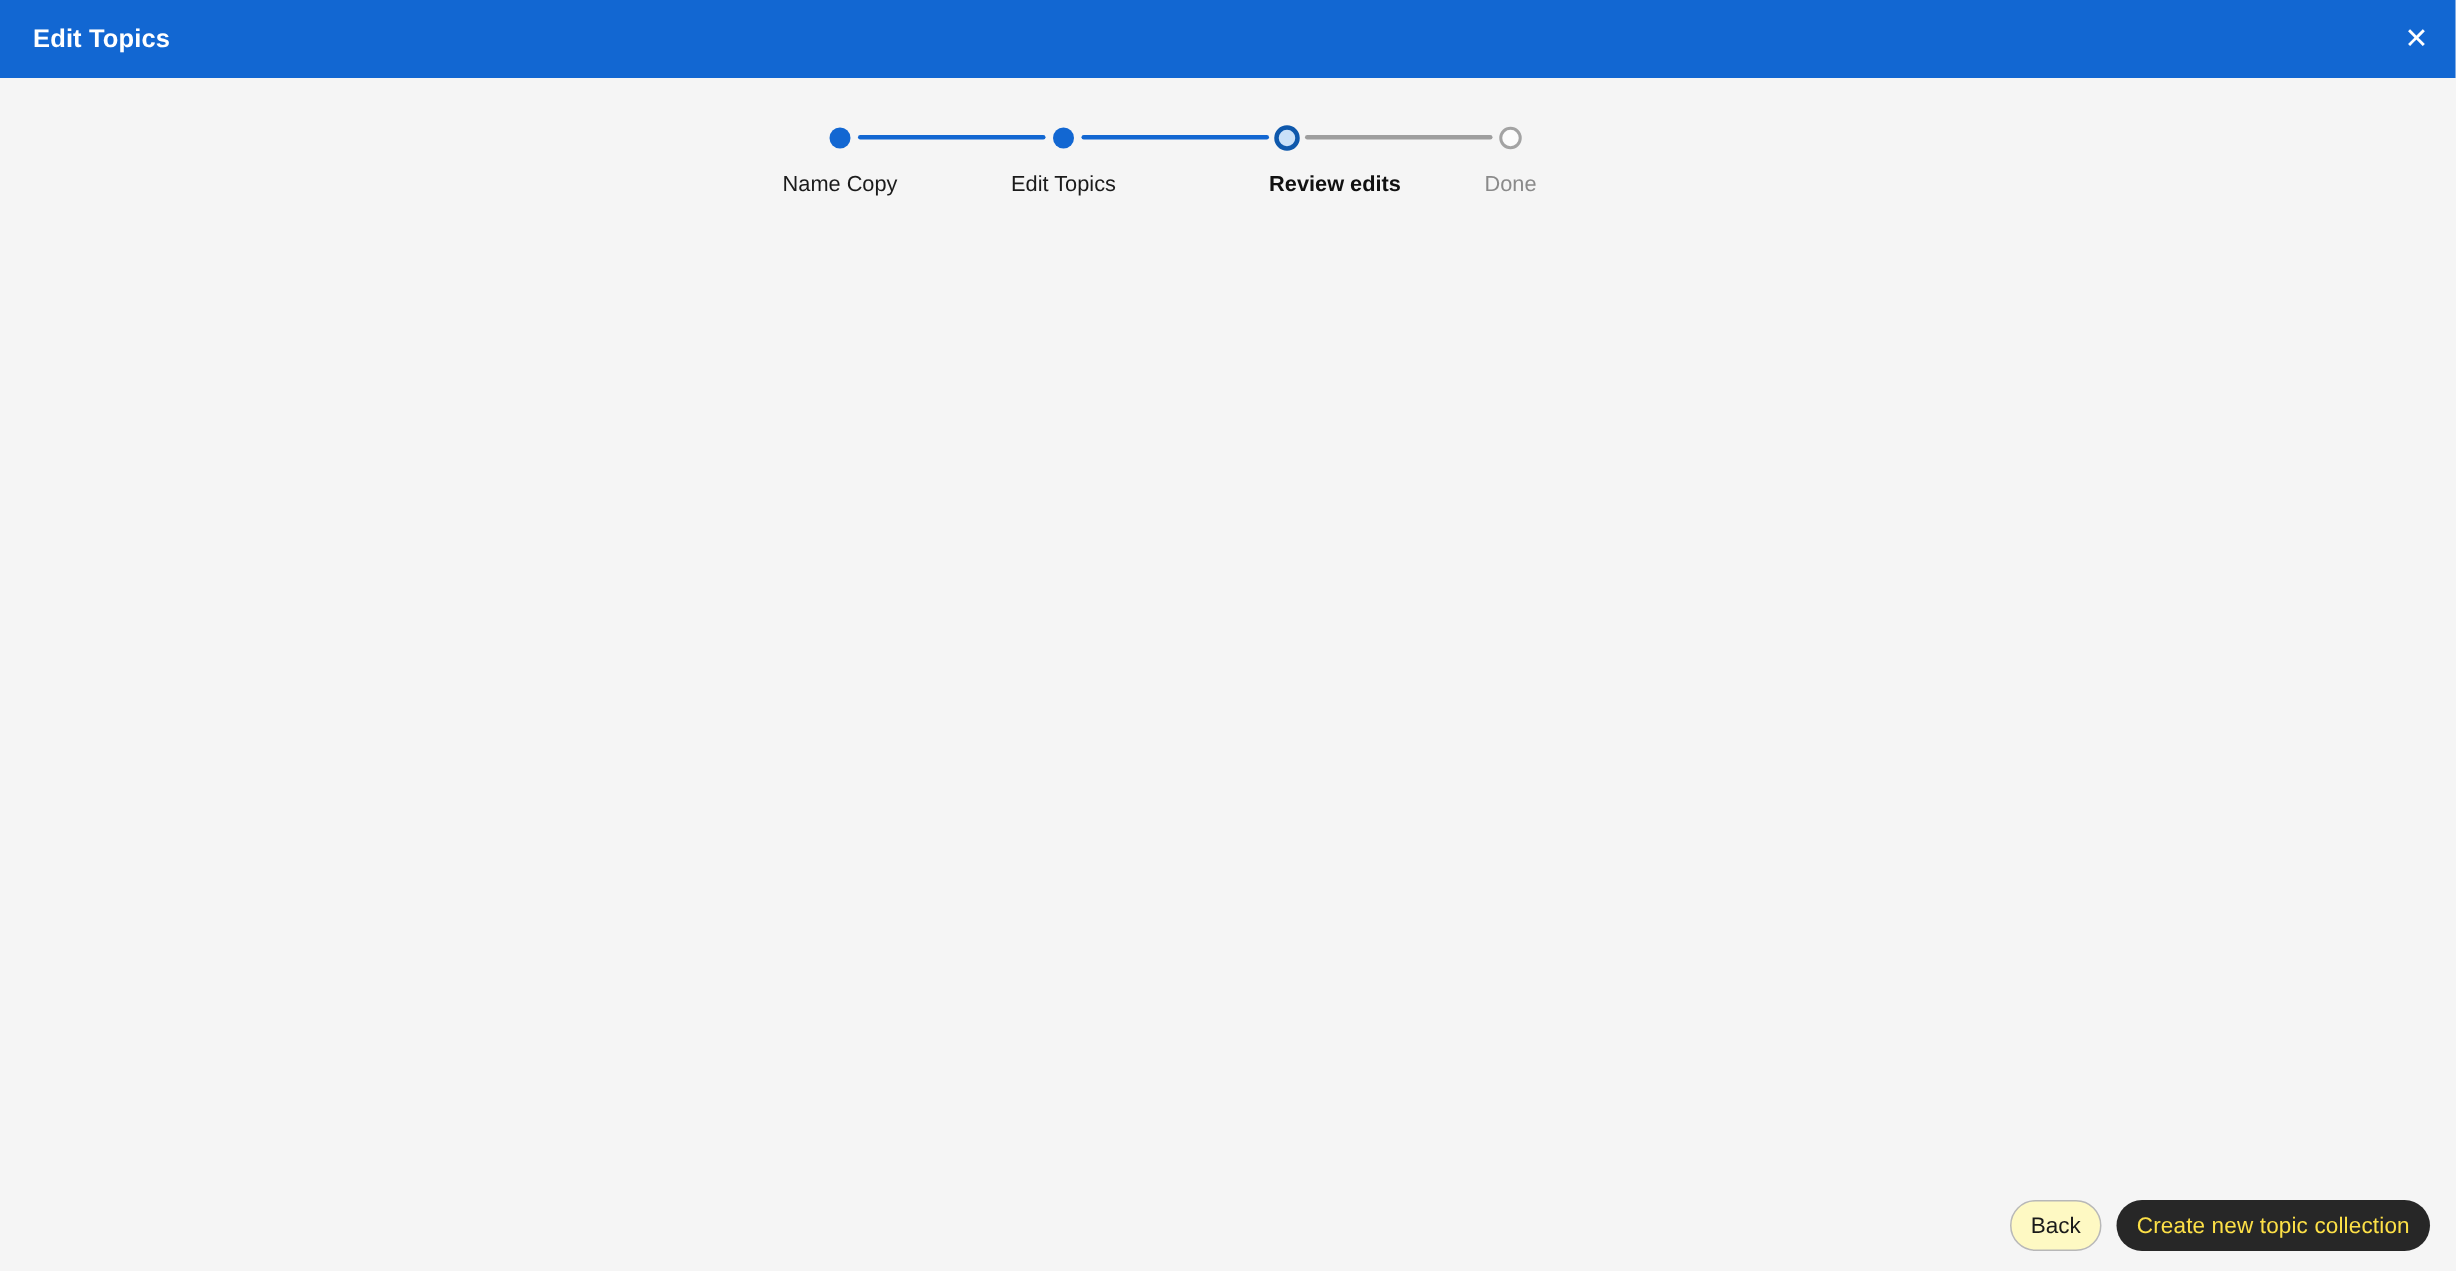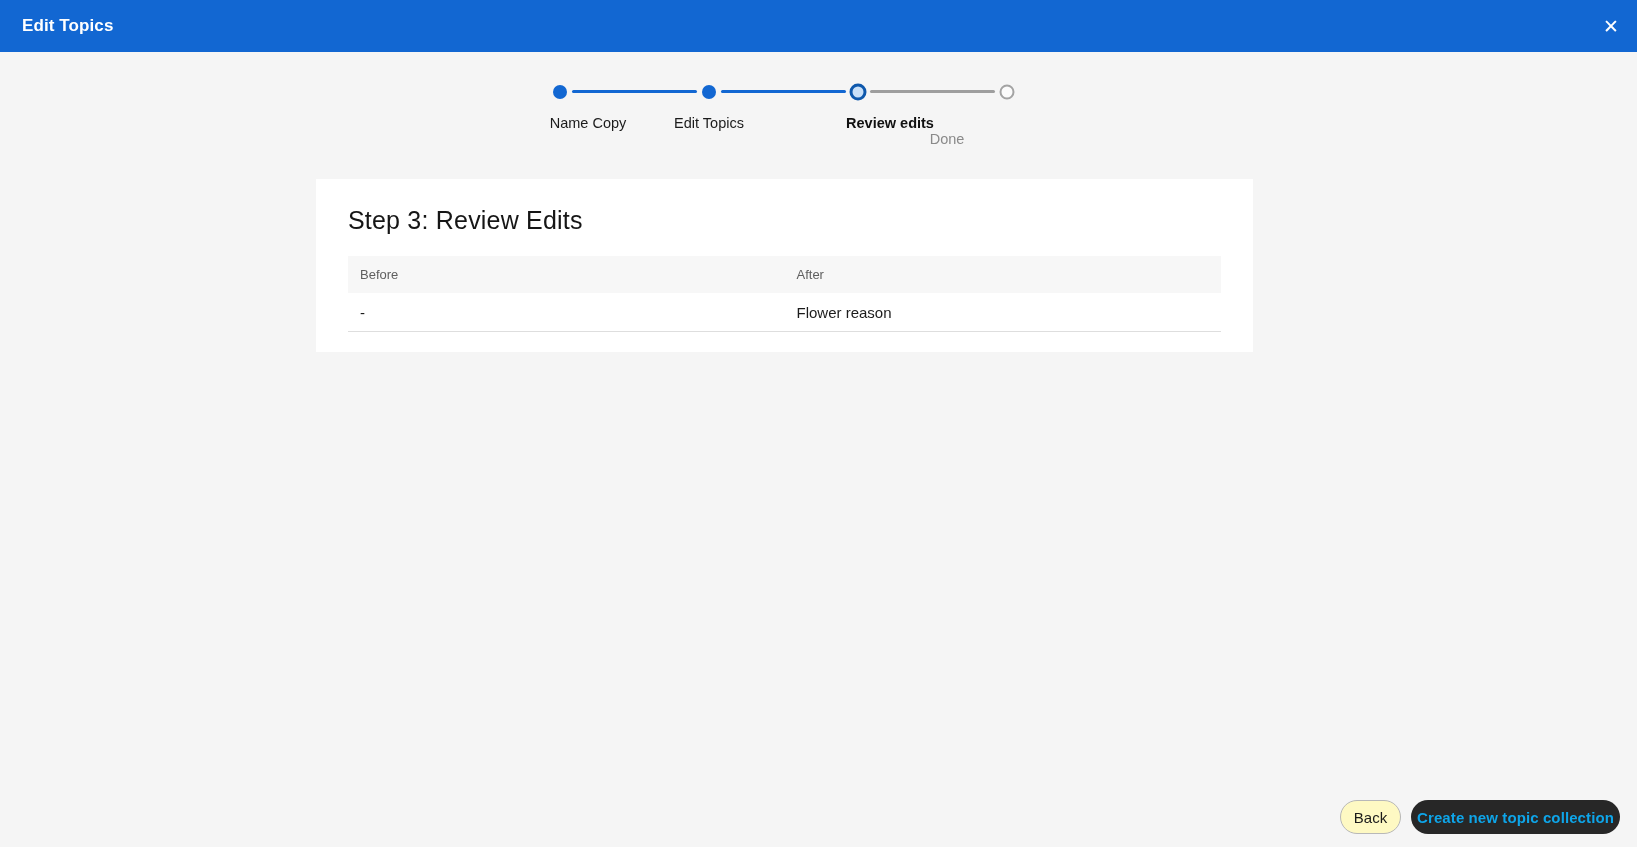--- a/index.html
+++ b/index.html
@@ -96,22 +96,22 @@
     display: inline-flex; align-items: center; justify-content: center;
     box-sizing: border-box;
   }
   .btn-back {
     left: 1340px; width: 61px;
     background: #fef9c3; border: 1px solid #b8b8b8; color: #1a1a1a;
     font-weight: 400;
   }
   .btn-create {
     left: 1411px; width: 209px;
-    background: #272727; border: none; color: #0ea5e9;
-    font-weight: 700; letter-spacing: 0.1px;
+    background: #272727; border: none; color: #fde047;
+    font-weight: 400; letter-spacing: 0.1px;
   }
 </style>
 </head>
 <body>
 
 <div class="screen">
 
   <header class="topbar">
     <h1>Edit Topics</h1>
     <button class="close-btn">✕</button>
@@ -120,40 +120,23 @@
   <div class="stepper">
     <div class="connector blue" style="left:572px; width:125px;"></div>
     <div class="connector blue" style="left:721px; width:125px;"></div>
     <div class="connector gray" style="left:870px; width:125px;"></div>
 
     <div class="dot completed" style="left:560px;"></div>
     <div class="dot completed" style="left:709px;"></div>
     <div class="dot active" style="left:858px;"></div>
     <div class="dot upcoming" style="left:1007px;"></div>
 
-    <div class="step-label" style="left:588px;">Name Copy</div>
+    <div class="step-label" style="left:560px;">Name Copy</div>
     <div class="step-label" style="left:709px;">Edit Topics</div>
     <div class="step-label active" style="left:858px;">Review edits</div>
-    <div class="step-label upcoming" style="left:947px;margin-top:16px;">Done</div>
+    <div class="step-label upcoming" style="left:1007px;">Done</div>
   </div>
 
-  <section class="card">
-    <h2>Step 3: Review Edits</h2>
-    <table class="review-table">
-      <thead>
-        <tr>
-          <th>Before</th>
-          <th>After</th>
-        </tr>
-      </thead>
-      <tbody>
-        <tr>
-          <td>-</td>
-          <td>Flower reason</td>
-        </tr>
-      </tbody>
-    </table>
-  </section>
 
   <button class="btn btn-back">Back</button>
   <button class="btn btn-create">Create new topic collection</button>
 
 </div>
 
 </body></html>

